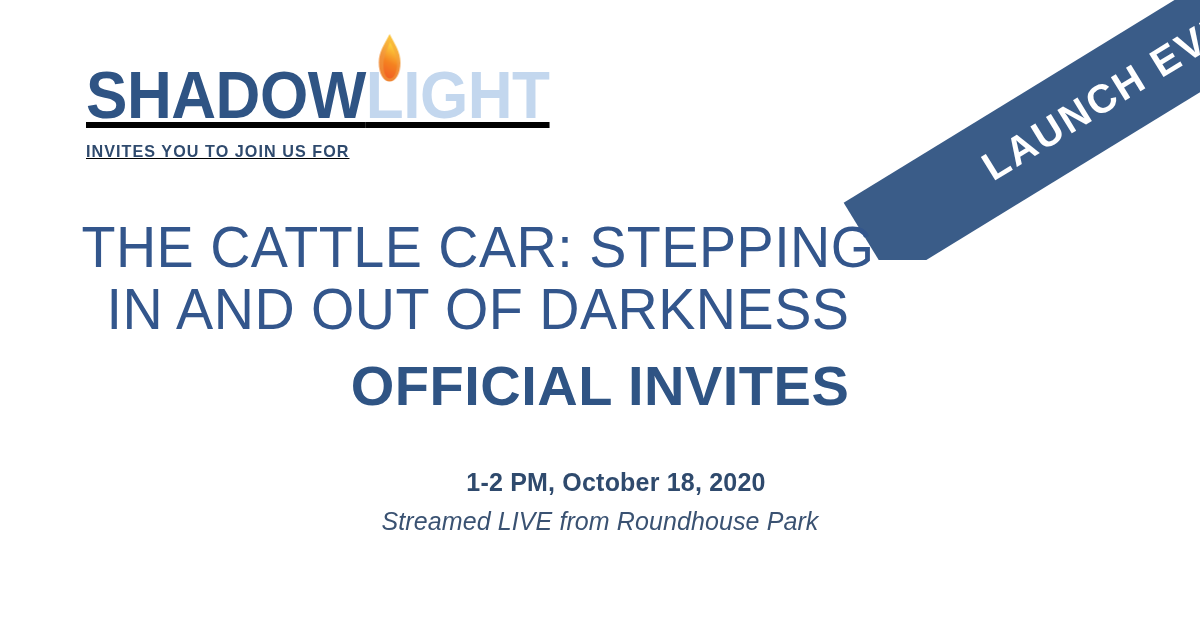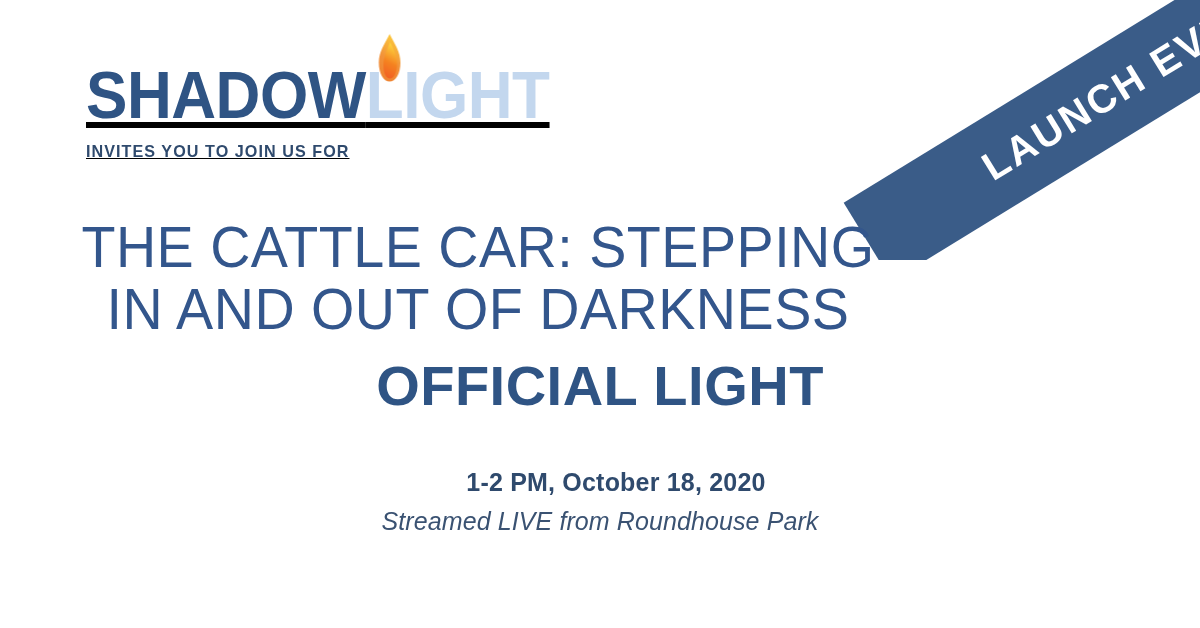--- a/index.html
+++ b/index.html
@@ -186,20 +186,20 @@
       </span>
     </div>
     <div class="tagline">INVITES YOU TO JOIN US FOR</div>
   </div>
 
   <div class="headline">
     <span class="hl-line">THE CATTLE CAR: STEPPING</span>
     <span class="hl-line">IN AND OUT OF DARKNESS</span>
   </div>
 
-  <div class="official">OFFICIAL LIGHT</div>
+  <div class="official">OFFICIAL INVITES</div>
 
   <div class="details">
     <div class="detail-date">1-2 PM, October 18, 2020</div>
     <div class="detail-venue">Streamed LIVE from Roundhouse Park</div>
   </div>
 
 </div>
 
 </body></html>

